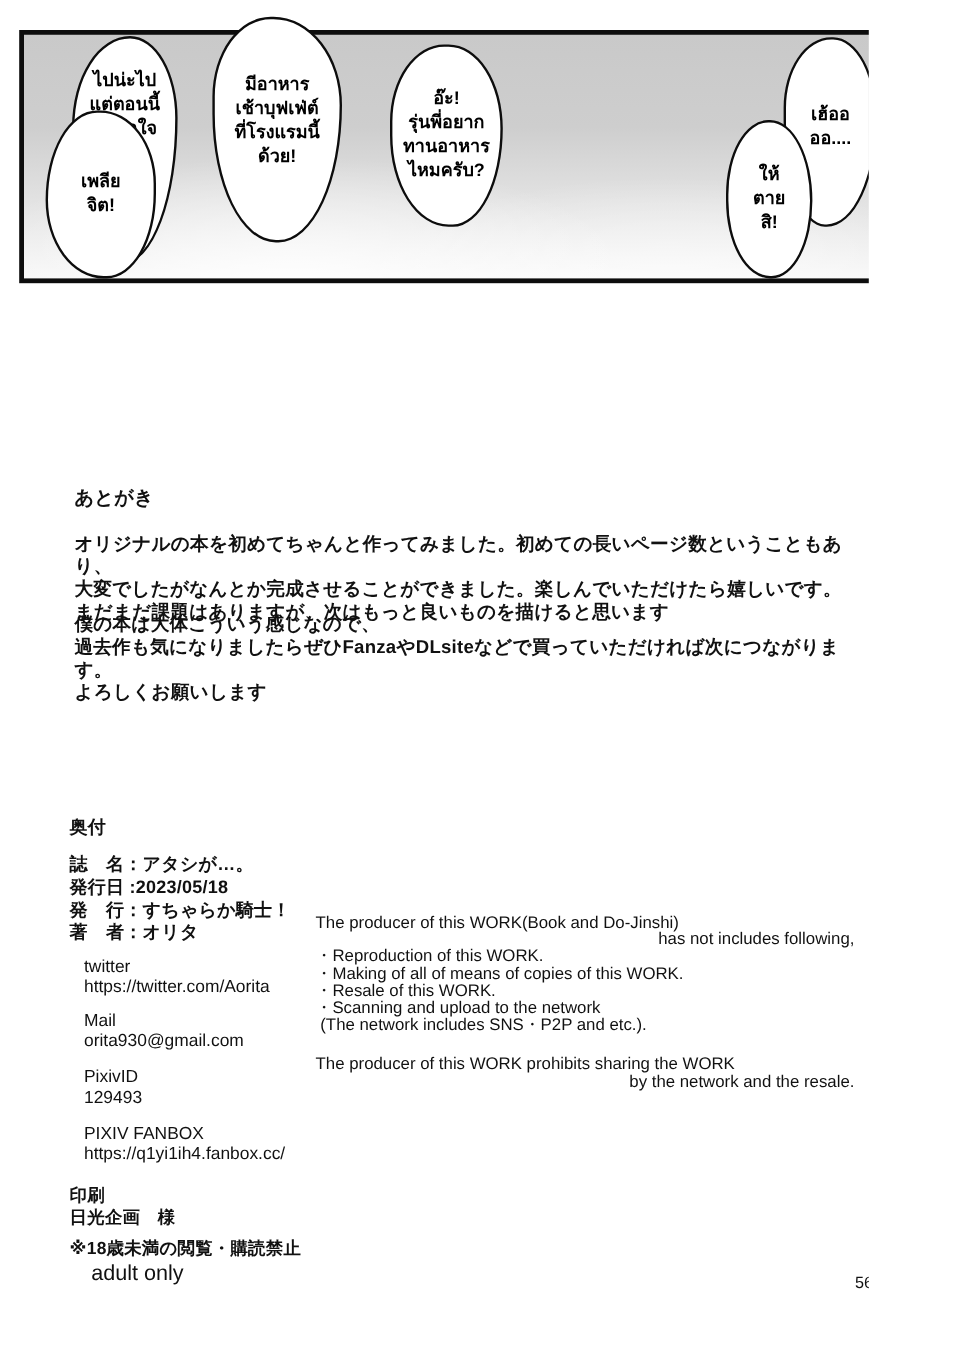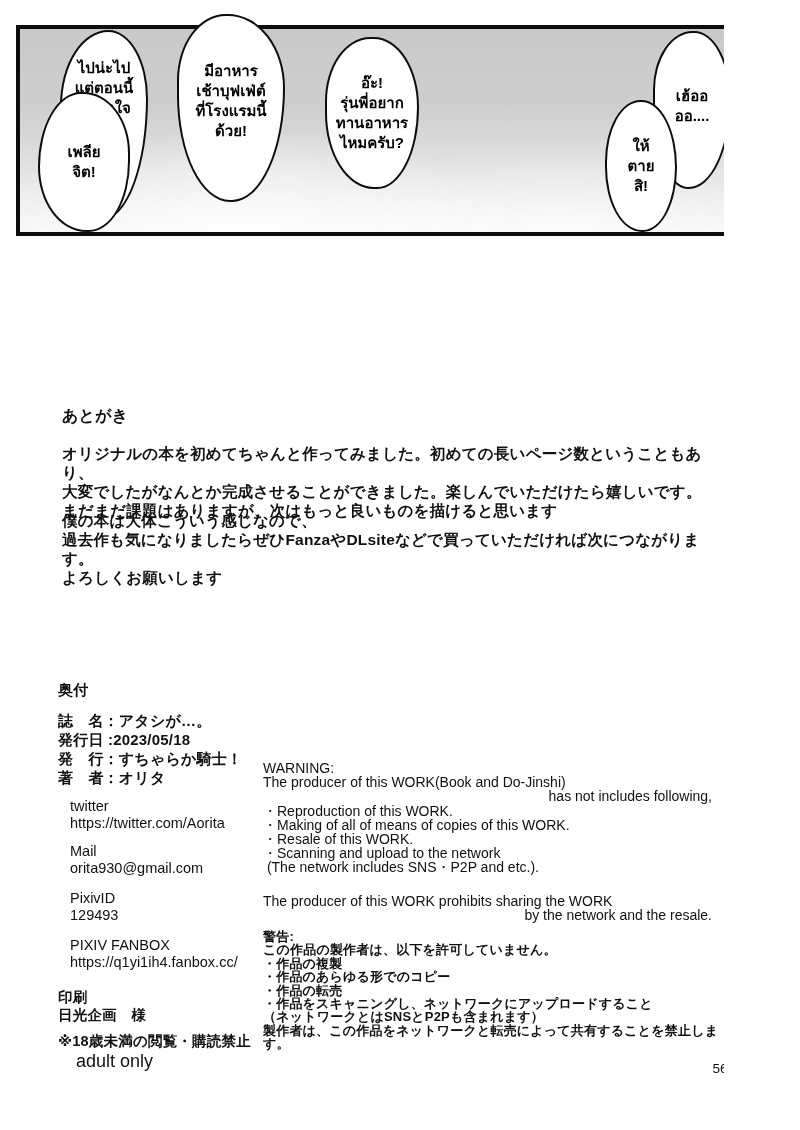--- a/index.html
+++ b/index.html
@@ -97,37 +97,28 @@
 129493</div>
   <div class="tx contact c-fanbox">PIXIV FANBOX
 https://q1yi1ih4.fanbox.cc/</div>
 
   <div class="tx jp-bold printing">印刷
 日光企画　様</div>
   <div class="tx jp-bold age-jp">※18歳未満の閲覧・購読禁止</div>
   <div class="tx adult-only">adult only</div>
 
   <div class="warn-en">
-    <div>WARNING:</div>
     <div>The producer of this WORK(Book and Do-Jinshi)</div>
     <div class="r">has not includes following,</div>
     <div class="tx-items" style="white-space:pre-wrap">・Reproduction of this WORK.
 ・Making of all of means of copies of this WORK.
 ・Resale of this WORK.
 ・Scanning and upload to the network
  (The network includes SNS・P2P and etc.).</div>
     <div class="gap"></div>
     <div>The producer of this WORK prohibits sharing the WORK</div>
     <div class="r">by the network and the resale.</div>
   </div>
 
-  <div class="tx jp-bold warn-jp">警告:
-この作品の製作者は、以下を許可していません。
-・作品の複製
-・作品のあらゆる形でのコピー
-・作品の転売
-・作品をスキャニングし、ネットワークにアップロードすること
-（ネットワークとはSNSとP2Pも含まれます）
-製作者は、この作品をネットワークと転売によって共有することを禁止します。</div>
 
   <div class="tx page-number">56</div>
 
 </div>
 
 </body></html>

